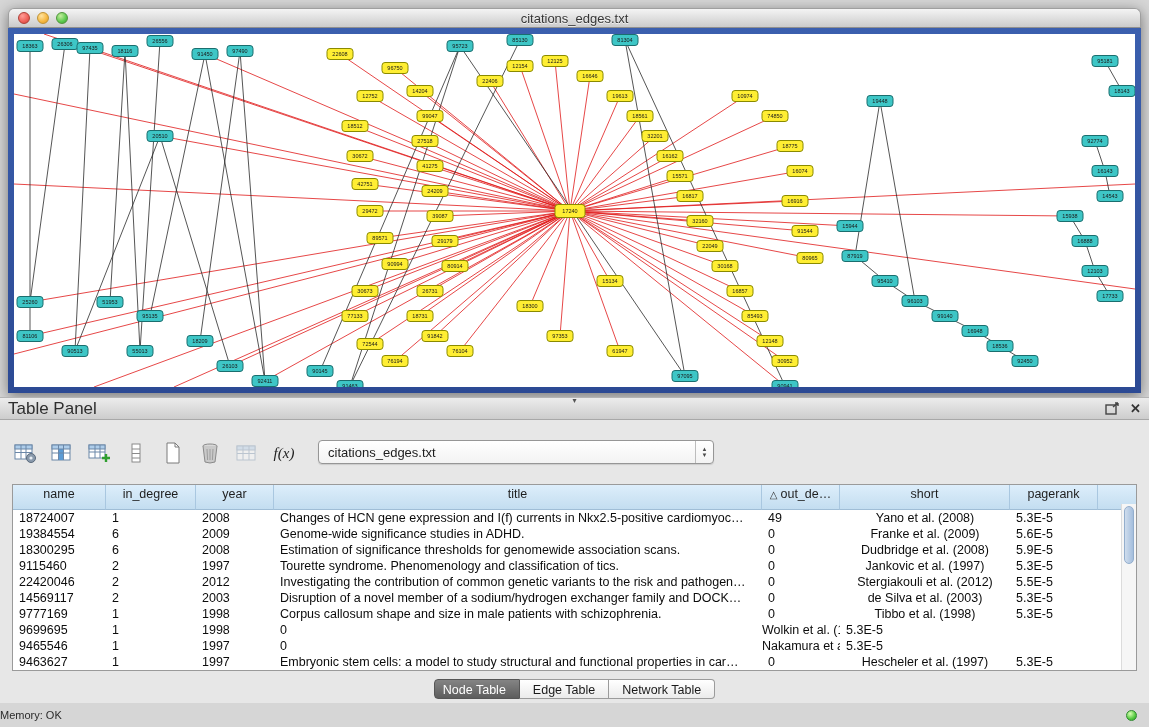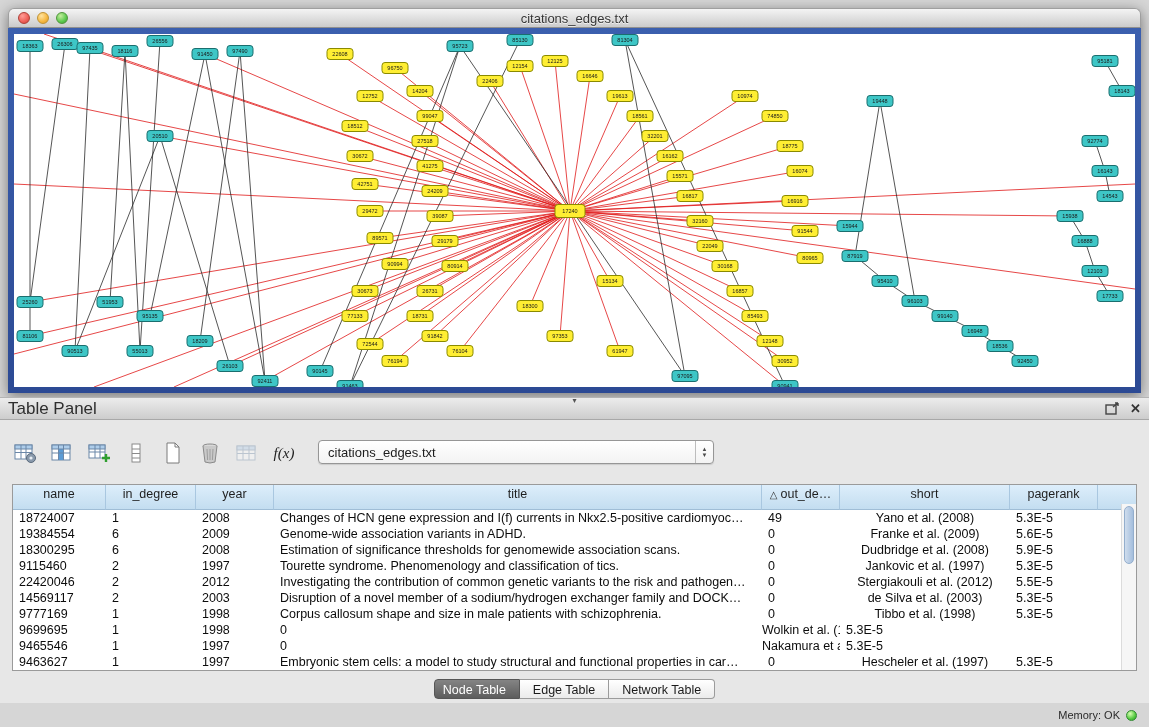--- a/index.html
+++ b/index.html
@@ -71,21 +71,21 @@
   
   .tabs { margin-top:8px; display:flex; justify-content:center; }
   .tab { font-size:12.5px; padding:2px 13px; height:20px; line-height:16px;
     border:1px solid #9b9b9b; border-left:none; background:linear-gradient(#ffffff,#ebebeb); color:#1a1a1a; }
   .tab:first-child { border-left:1px solid #9b9b9b; border-radius:4px 0 0 4px;padding-left:8px; }
   .tab:last-child { border-radius:0 4px 4px 0; }
   .tab.selected { background:linear-gradient(#848484,#5d5d5d); color:#fff; border-color:#565656; }
 
   
   .statusbar { position:absolute; left:0; bottom:0; width:1149px; height:24px;
-    display:flex; align-items:center; justify-content:flex-end; gap:6px; padding-right:12px;
+    display:flex; align-items:center; justify-content:space-between; gap:19px; padding-right:12px;
     font-size:11px; color:#2b2b2b; }
   .mem-dot { width:11px; height:11px; border-radius:50%; border:1px solid #2f8a2f;
     background:radial-gradient(circle at 35% 30%, #d9ffb4, #53c940 60%, #2f9b2f); }
 </style>
 </head>
 <body>
 
 <div class="app">
 
   <div class="net-window">
@@ -716,21 +716,21 @@
               <div class="cell c-title">Changes of HCN gene expression and I(f) currents in Nkx2.5-positive cardiomyoc…</div>
               <div class="cell c-out-degree">49</div>
               <div class="cell c-short">Yano et al. (2008)</div>
               <div class="cell c-pagerank">5.3E-5</div>
               <div class="cell"></div>
             </div>
             <div class="trow tbody-row">
               <div class="cell c-name">19384554</div>
               <div class="cell c-in-degree">6</div>
               <div class="cell c-year">2009</div>
-              <div class="cell c-title">Genome-wide association variants in ADHD.</div>
+              <div class="cell c-title">Genome-wide significance studies in ADHD.</div>
               <div class="cell c-out-degree">0</div>
               <div class="cell c-short">Franke et al. (2009)</div>
               <div class="cell c-pagerank">5.6E-5</div>
               <div class="cell"></div>
             </div>
             <div class="trow tbody-row">
               <div class="cell c-name">18300295</div>
               <div class="cell c-in-degree">6</div>
               <div class="cell c-year">2008</div>
               <div class="cell c-title">Estimation of significance thresholds for genomewide association scans.</div>

